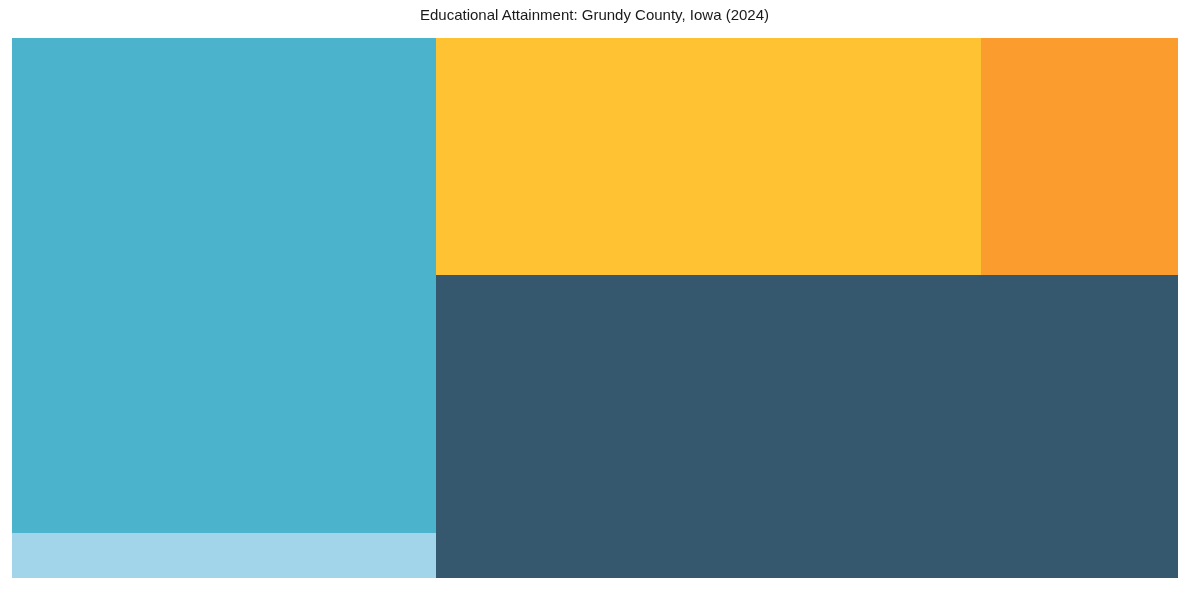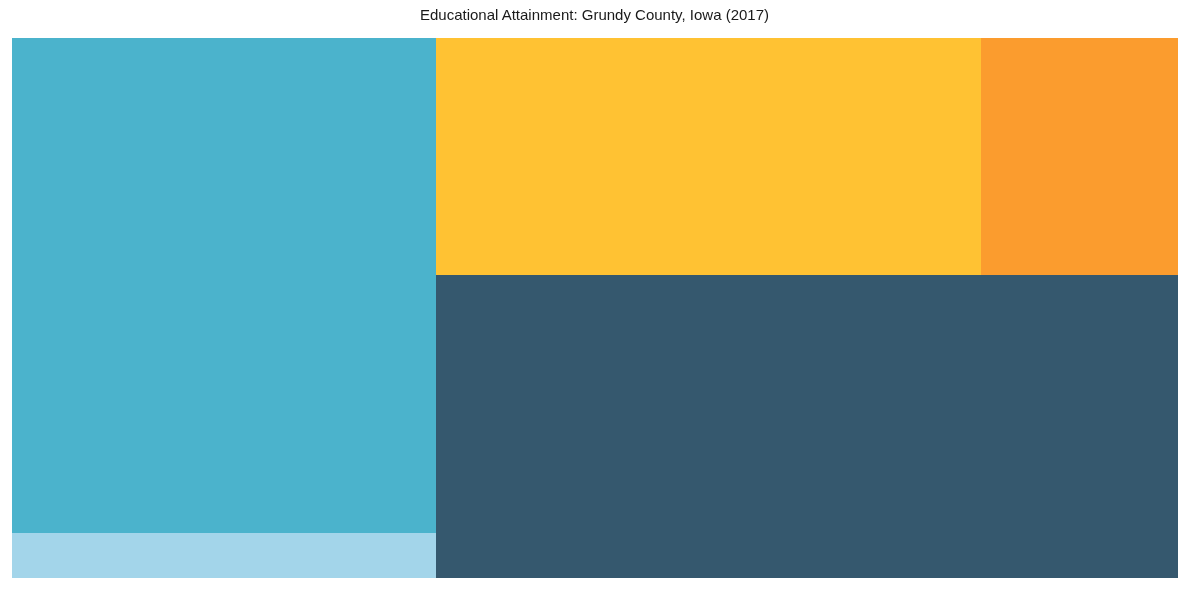--- a/index.html
+++ b/index.html
@@ -53,21 +53,21 @@
     color: transparent;
     pointer-events: none;
     user-select: none;
   }
 </style>
 </head>
 <body>
 
 <div id="figure">
 
-  <div id="chart-title">Educational Attainment: Grundy County, Iowa (2017)</div>
+  <div id="chart-title">Educational Attainment: Grundy County, Iowa (2024)</div>
 
   <div id="treemap">
       <div class="tile" style="left: 12px; top: 38px; width: 424px; height: 495px; background: rgb(75, 179, 204);">
         <span class="tile-label">High school graduate</span>
       </div>
       <div class="tile" style="left: 436px; top: 38px; width: 545px; height: 237px; background: rgb(255, 194, 51);">
         <span class="tile-label">Some college, no degree</span>
       </div>
       <div class="tile" style="left: 981px; top: 38px; width: 197px; height: 237px; background: rgb(251, 156, 46);">
         <span class="tile-label">Associate's degree</span>

